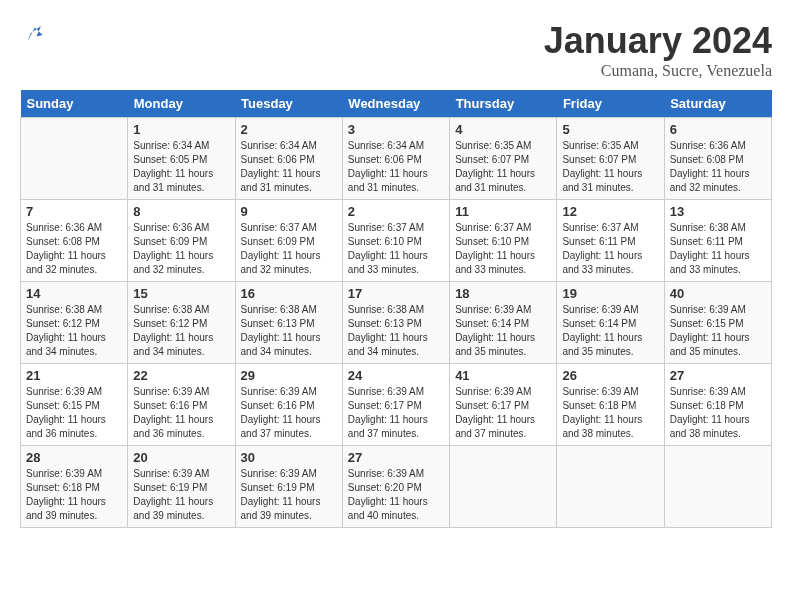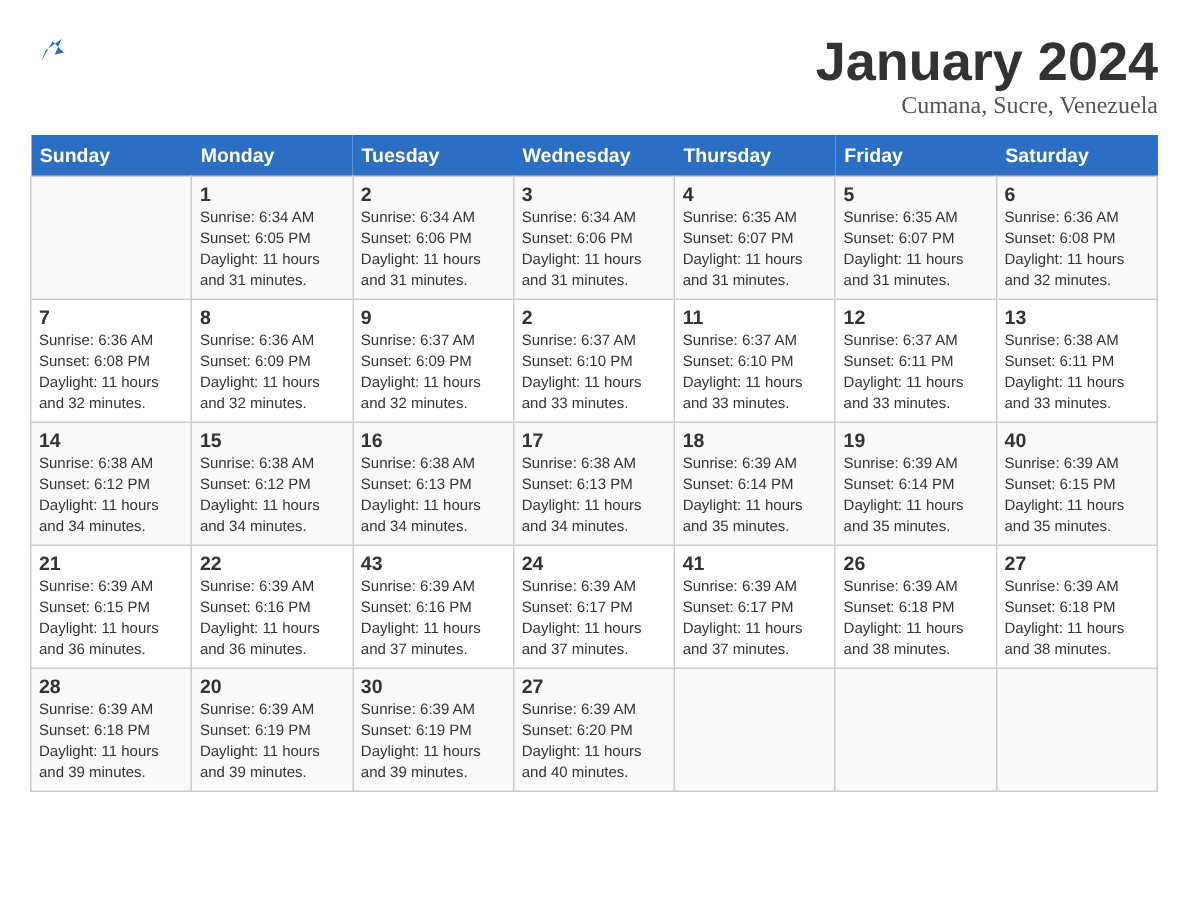--- a/index.html
+++ b/index.html
@@ -271,21 +271,21 @@
 and 36 minutes.</div>
         </td>
         <td>
           <span class="day-number">22</span>
           <div class="day-info" style="white-space: pre-line;">Sunrise: 6:39 AM
 Sunset: 6:16 PM
 Daylight: 11 hours
 and 36 minutes.</div>
         </td>
         <td>
-          <span class="day-number">43</span>
+          <span class="day-number">29</span>
           <div class="day-info" style="white-space: pre-line;">Sunrise: 6:39 AM
 Sunset: 6:16 PM
 Daylight: 11 hours
 and 37 minutes.</div>
         </td>
         <td>
           <span class="day-number">24</span>
           <div class="day-info" style="white-space: pre-line;">Sunrise: 6:39 AM
 Sunset: 6:17 PM
 Daylight: 11 hours

